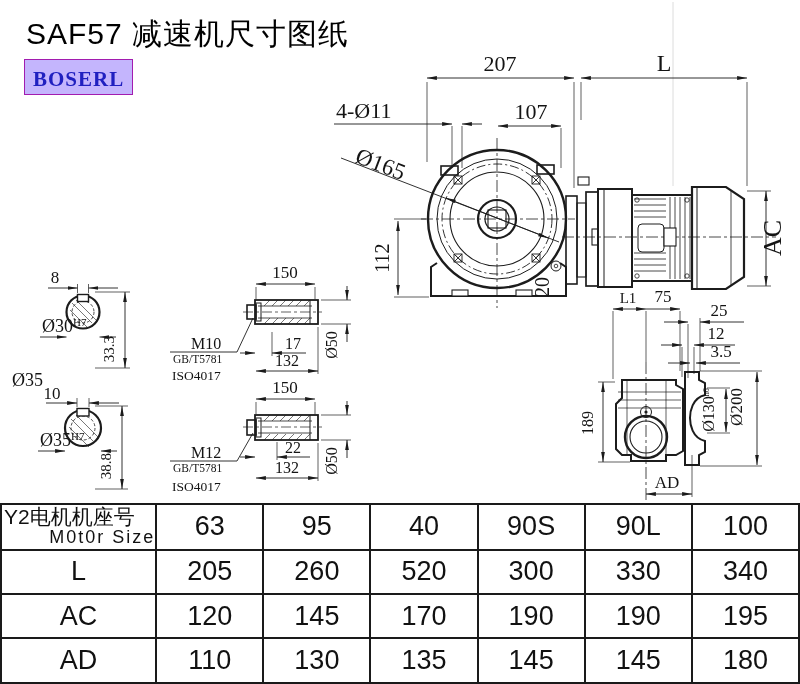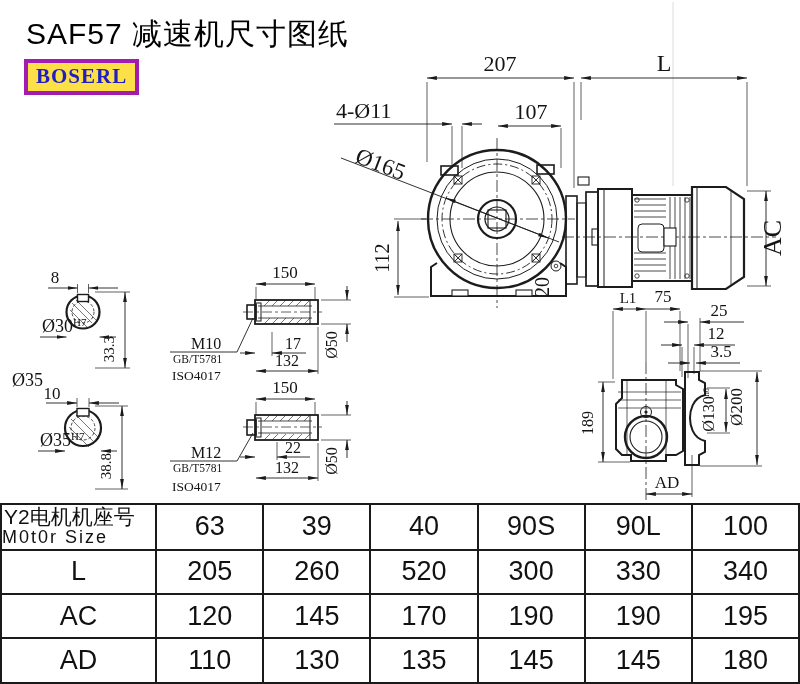--- a/index.html
+++ b/index.html
@@ -7,40 +7,40 @@
     width:800px;height:684px;position:relative;background:#ffffff;
     font-family:"Liberation Sans",sans-serif;color:#111;overflow:hidden;
   }
   .title{
     position:absolute;left:26px;top:14px;margin:0;
     font-size:30px;font-weight:normal;letter-spacing:1px;color:#000;
     font-family:"Liberation Sans",sans-serif;white-space:nowrap;
   }
   .logo{
     position:absolute;left:24px;top:59px;
-    border:4px solid #a21caf;padding:1px 8px 2px 8px;
+    border:1px solid #a21caf;padding:7px 8px 2px 8px;
     font-family:"Liberation Serif",serif;font-weight:bold;
-    font-size:21px;color:#2020c0;letter-spacing:1px;background:#fde047;
+    font-size:21px;color:#2020c0;letter-spacing:1px;background:#c4b5fd;
   }
   svg{position:absolute;left:0;top:0;}
   svg text{
     font-family:"Liberation Serif",serif;fill:#141414;
   }
   .spec-table{
     position:absolute;left:0;top:503px;width:800px;height:181px;
     border-collapse:collapse;table-layout:fixed;background:#fff;
   }
   .spec-table td{
     border:2px solid #1a1a1a;text-align:center;vertical-align:middle;
     font-size:27px;font-family:"Liberation Sans",sans-serif;color:#111;
     padding:0;
   }
   .spec-table .hdr-cell{line-height:1.05;}
   .hdr-cn{font-size:21px;text-align:left;padding-left:2px;white-space:nowrap;}
-  .hdr-en{font-size:18px;letter-spacing:2px;text-align:left;white-space:nowrap;}
+  .hdr-en{font-size:18px;letter-spacing:2px;text-align:right;white-space:nowrap;}
   col.c0{width:155px;} col.cn{width:107px;}
 </style>
 </head>
 <body>
 
 <h1 class="title">SAF57 减速机尺寸图纸</h1>
 <div class="logo">BOSERL</div>
 
 <svg width="800" height="505" viewBox="0 0 800 505">
   <defs>
@@ -381,21 +381,21 @@
       <col class="cn">
       <col class="cn">
   </colgroup>
   <tbody>
       <tr style="height:44px;">
     <td class="hdr-cell">
       <div class="hdr-cn">Y2电机机座号</div>
       <div class="hdr-en">M0t0r Size</div>
     </td>
     <td>63</td>
-    <td>39</td>
+    <td>95</td>
     <td>40</td>
     <td>90S</td>
     <td>90L</td>
     <td>100</td>
   </tr>
   <tr style="height:43px;">
     <td>L</td>
     <td>205</td>
     <td>260</td>
     <td>520</td>

